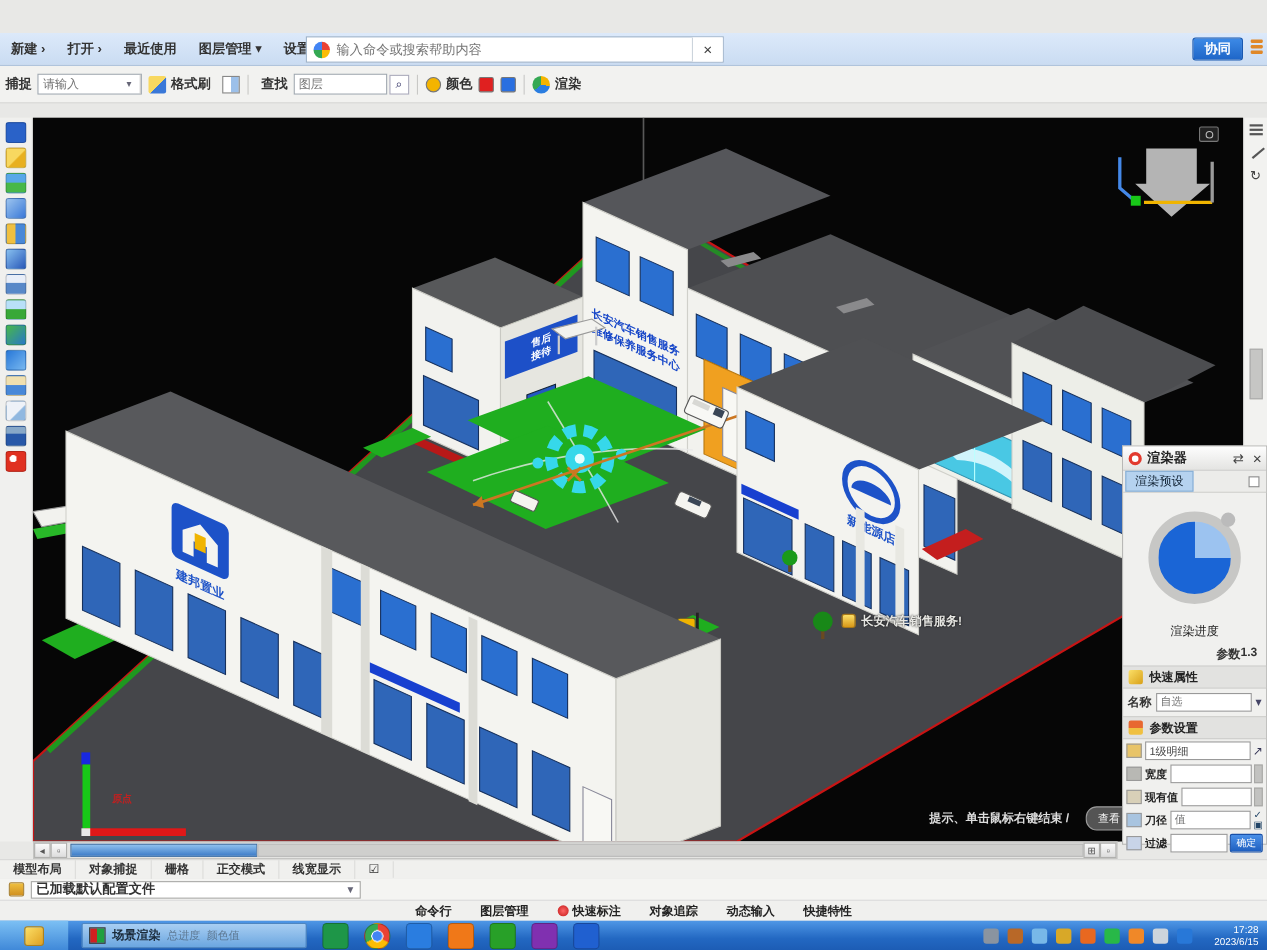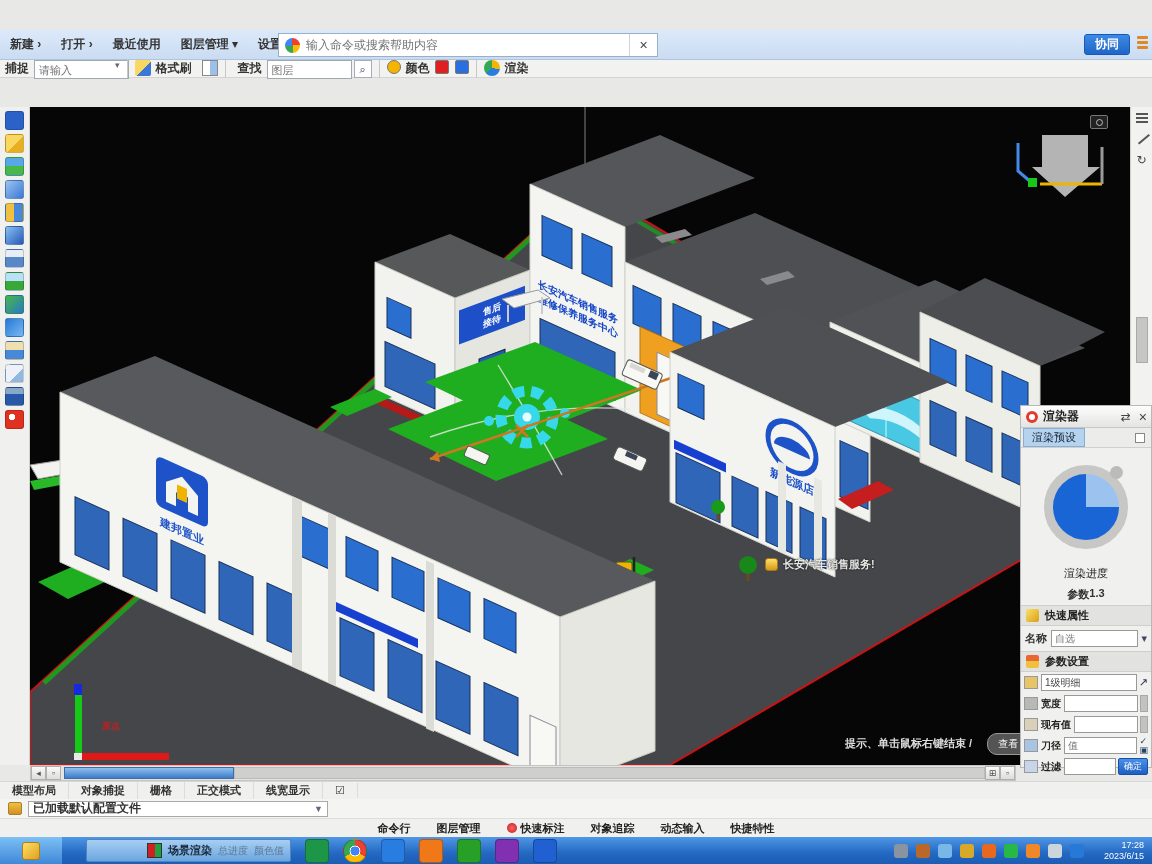--- a/index.html
+++ b/index.html
@@ -34,22 +34,22 @@
     font-family:"Liberation Sans",sans-serif; background:transparent; }
   #search-clear { width:28px; height:22px; border-left:1px solid #ccd4dc; color:#444;
     font-size:14px; text-align:center; line-height:22px; background:#fff; }
   #collab-btn { position:absolute; right:22px; top:4px; height:21px; padding:0 10px;
     background:linear-gradient(#3d8ae6,#1e66c8); color:#fff; font-size:12px; font-weight:bold;
     border:1px solid #1858b0; border-radius:3px; line-height:19px; }
   #stack-ico { position:absolute; right:4px; top:6px; width:11px; height:16px; }
   #stack-ico div { height:3px; margin-bottom:2px; background:#e08828; border-radius:1px; }
 
   
-  #toolstrip { left:0; top:60px; width:1152px; height:18px; background:#f2f2f0;
-    border-bottom:1px solid #d4d4d2; display:flex; align-items:flex-start; }
+  #toolstrip { left:0; top:60px; width:1152px; height:34px; background:#f2f2f0;
+    border-bottom:1px solid #d4d4d2; display:flex; align-items:center; }
   .ts-label { font-weight:bold; color:#333; margin:0 5px; }
   .ts-input { height:19px; border:1px solid #a0a8b0; background:#fff; color:#999;
     font-size:11px; padding:0 4px; font-family:"Liberation Sans",sans-serif; }
   .ts-sep { width:1px; height:18px; background:#c8c8c6; margin:0 7px; }
   .mini-ico { width:16px; height:16px; border-radius:2px; }
   #brush-ico { background:linear-gradient(135deg,#f8d860 55%,#3a78d8 55%); }
   #split-ico { width:16px; height:16px; border:1px solid #888; background:linear-gradient(90deg,#fff 50%,#9cc0ea 50%); margin-left:5px;}
   #mag-ico { width:18px; height:18px; border:1px solid #aab; background:#fff; margin-left:2px;
     display:flex; align-items:center; justify-content:center; color:#336; font-size:11px; }
   .swatch { width:14px; height:14px; border:1px solid #777; border-radius:2px; }
@@ -97,21 +97,21 @@
   #panel-title { font-weight:bold; font-size:12px; color:#222; flex:1; }
   .hd-ico { margin:0 4px; color:#444; font-size:12px; }
   #panel-tab { height:20px; display:flex; align-items:center; border-bottom:1px solid #d0d0ce; background:#ececea;}
   #ptab { background:#b5d2ef; border:1px solid #88aed4; padding:1px 8px; margin-left:2px; color:#123; }
   #ptab-chk { margin-left:auto; margin-right:6px; width:10px; height:10px; border:1px solid #888; background:#fff; }
   #gauge-wrap { height:118px; display:flex; align-items:center; justify-content:center; position:relative;}
   #gauge { width:84px; height:84px; border-radius:50%; border:9px solid #c7c7c5;
     background:conic-gradient(#9cc3f0 0 90deg,#1a65d6 90deg 360deg); position:relative; }
   #gauge-dot { position:absolute; right:-4px; top:-8px; width:13px; height:13px; border-radius:50%; background:#bbb; }
   #gauge-label { text-align:center; font-size:11px; color:#222; height:18px; }
-  #panel-meta { display:flex; justify-content:center; padding:3px 8px; color:#333; font-weight:bold; }
+  #panel-meta { display:flex; justify-content:flex-end; padding:3px 8px; color:#333; font-weight:bold; }
   .psec { height:21px; background:#e2e2e0; border-top:1px solid #cfcfcd; border-bottom:1px solid #cfcfcd;
     display:flex; align-items:center; font-weight:bold; color:#222; }
   .psec-ico { width:13px; height:13px; margin:0 6px 0 5px; border-radius:2px; }
   #sec1-ico { background:linear-gradient(135deg,#fce068,#d8a018); }
   #sec2-ico { background:linear-gradient(#e86830 50%,#f0c040 50%); }
   .pfield { display:flex; align-items:center; padding:4px 4px; }
   .pfield .flabel { font-weight:bold; margin-right:4px; color:#333; }
   .pinput { flex:1; height:17px; border:1px solid #999; background:#fff; font-size:10px; padding:0 3px;
     color:#444; font-family:"Liberation Sans",sans-serif; min-width:10px; }
   .prow { display:flex; align-items:center; padding:2px 3px; height:21px; }
@@ -144,22 +144,22 @@
   .st3-item { padding:1px 13px; color:#222; font-weight:bold; font-size:11px; display:flex; align-items:center; gap:4px;}
   .red-dot { width:10px; height:10px; border-radius:50%; background:radial-gradient(#f66,#c01818); }
 
   
   #taskbar { left:0; top:837px; width:1152px; height:27px;
     background:linear-gradient(#4f97e6,#2368c2 60%,#1c5cb4); display:flex; align-items:center; }
   #start-btn { width:62px; height:27px; background:linear-gradient(#7cc0f4,#3f88d8);
     display:flex; align-items:center; justify-content:center; }
   #start-ico { width:18px; height:18px; border-radius:3px; background:linear-gradient(135deg,#fce068,#e0a020);
     border:1px solid #b08018; }
-  #task-item { width:205px; height:23px; margin-left:24px; background:linear-gradient(#a8cef2,#6ba6e0);
-    border:1px solid #4f86c0; border-radius:2px; display:flex; align-items:center; padding:0 6px; gap:6px;justify-content:flex-end; }
+  #task-item { width:205px; height:23px; margin-left:12px; background:linear-gradient(#a8cef2,#6ba6e0);
+    border:1px solid #4f86c0; border-radius:2px; display:flex; align-items:center; padding:0 6px; gap:6px; }
   #task-ico { width:15px; height:15px; background:linear-gradient(90deg,#d02020 50%,#20a040 50%); border:1px solid #333; }
   #task-title { font-weight:bold; color:#1a2a3a; font-size:11px; }
   .task-sub { color:#456; font-size:10px; opacity:.65; }
   .app-ico { width:24px; height:24px; border-radius:4px; margin-left:14px; border:1px solid rgba(0,0,0,.25); }
   #tray { margin-left:auto; display:flex; align-items:center; gap:8px; }
   .tray-ico { width:14px; height:14px; border-radius:3px; }
   #clock { color:#fff; font-size:9px; text-align:right; line-height:11px; margin:0 8px 0 12px; }
 
   svg text { font-family:"Liberation Sans","DejaVu Sans",sans-serif; }
 </style>

